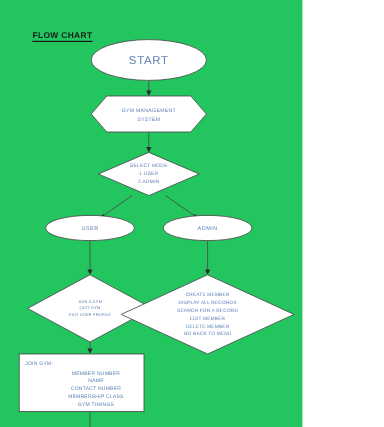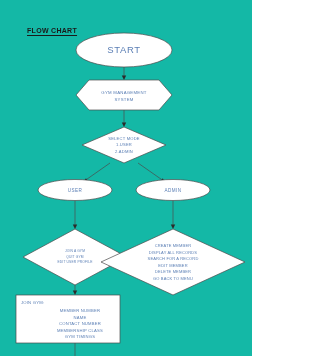--- a/index.html
+++ b/index.html
@@ -4,21 +4,21 @@
 <style>
   html, body {
     margin: 0;
     padding: 0;
     background: #ffffff;
   }
   #page {
     position: relative;
     width: 252px;
     height: 356px;
-    background: #14b8a6;
+    background: #22c55e;
     overflow: hidden;
     font-family: "Liberation Sans", sans-serif;
   }
   #flow-svg {
     position: absolute;
     left: 0;
     top: 0;
     width: 252px;
     height: 356px;
   }

